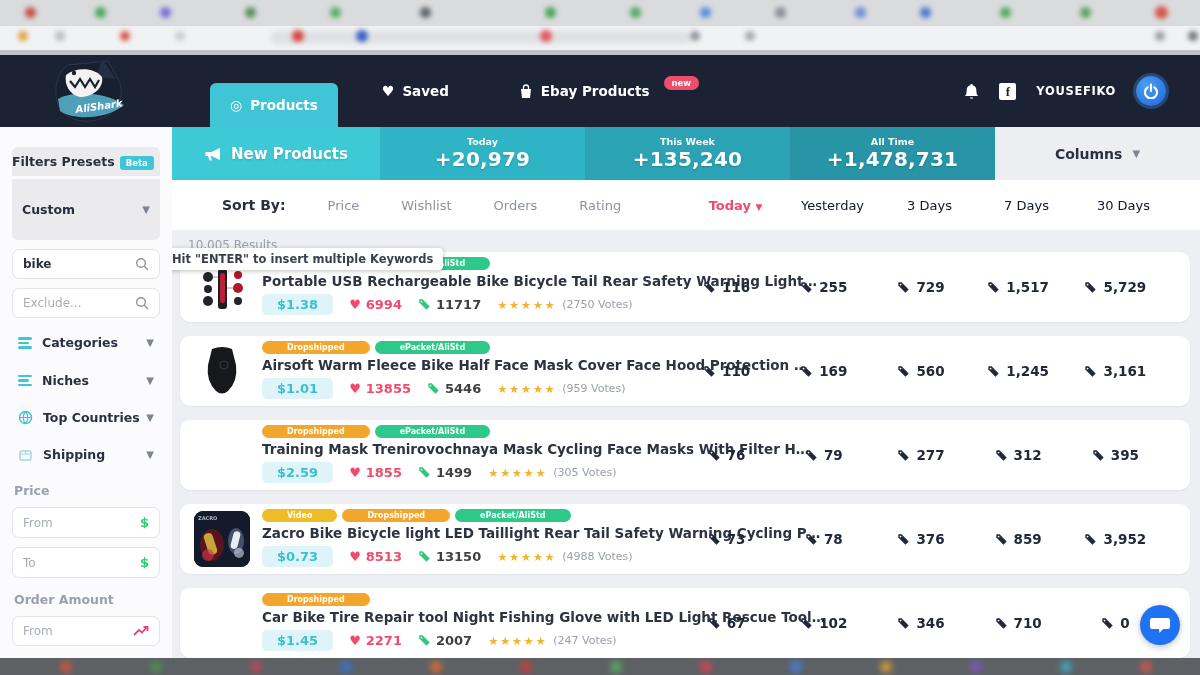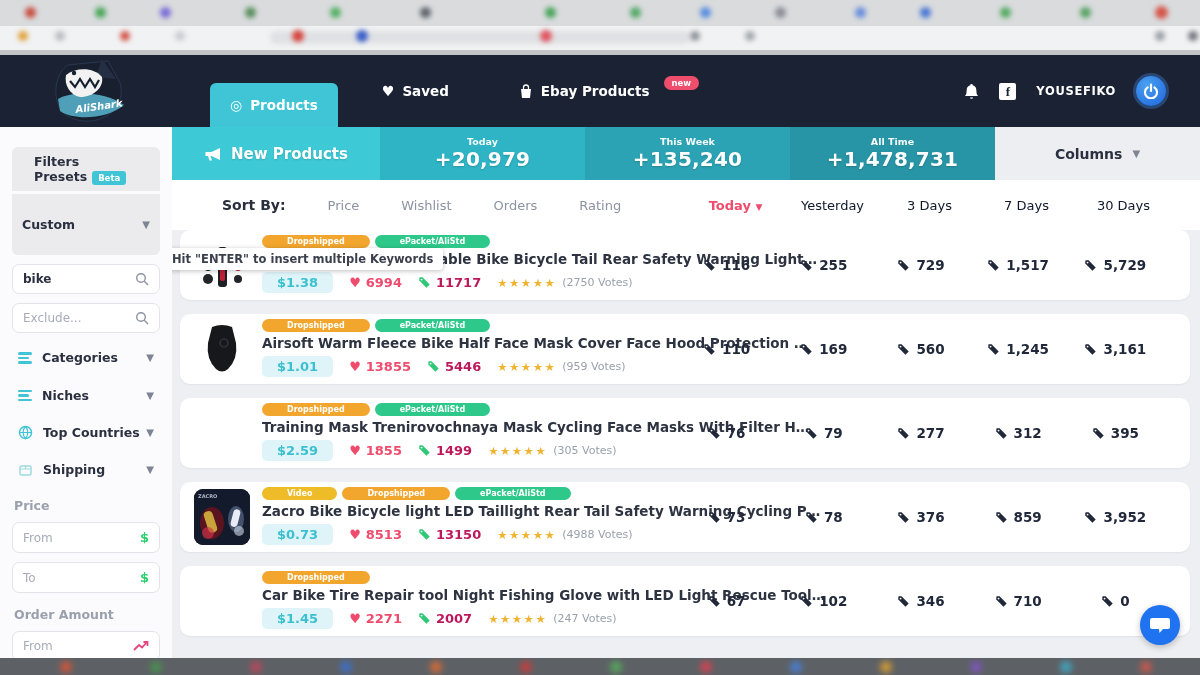--- a/index.html
+++ b/index.html
@@ -21,21 +21,21 @@
   .nav-tab.active { background:#3fc5d5; height:44px; margin-top:28px; border-radius:6px 6px 0 0; padding:0 20px; }
   .navicon { font-size:14px; }
   .newpill { background:#ee4d6c; color:#fff; font-size:8.5px; font-weight:700; padding:2px 8px; border-radius:8px; margin-left:6px; transform:translateY(-8px); }
   .appbar-right { position:absolute; right:34px; top:0; height:72px; display:flex; align-items:center; gap:20px; }
   .username { color:#fff; font-size:11.5px; font-weight:700; letter-spacing:.06em; }
   .fb { width:17px; height:17px; background:#fff; border-radius:2px; color:#1a2233; font-weight:700; font-size:13px; text-align:center; line-height:17px; font-family:"Liberation Serif",serif; }
   .power { width:30px; height:30px; border-radius:50%; background:radial-gradient(circle at 35% 30%, #4aa0f0, #1d65dd); display:flex; align-items:center; justify-content:center; box-shadow:0 0 0 3px rgba(70,140,235,.35); }
 
   
   .sidebar { position:absolute; left:0; top:127px; width:172px; height:531px; background:#fbfbfd; z-index:2; }
-  .sb-box { margin:0 12px; background:#ebebee; border-radius:6px; padding:7px 22px; display:flex; align-items:center; justify-content:space-between; }
+  .sb-box { margin:0 12px; background:#ebebee; border-radius:6px; padding:7px 0; display:flex; align-items:center; justify-content:space-between; }
   .sb-title { font-size:12.5px; font-weight:700; color:#2b3040; }
   .beta { background:#3fc5d5; color:#fff; font-size:8.5px; font-weight:700; padding:2px 6px; border-radius:3px; margin-left:5px; }
   .caret { color:#7d8494; font-size:10px; }
   .sb-btn { margin:16px 12px 0; background:#3fc5d5; color:#fff; border:none; width:148px; font-size:10.5px; font-weight:800; letter-spacing:.04em; padding:6px 0; border-radius:4px; text-align:center; }
   .sb-input { margin:9px 12px 0; background:#fff; border:1px solid #e2e4e9; border-radius:7px; padding:7px 10px; display:flex; align-items:center; justify-content:space-between; }
   .sb-input input { border:none; outline:none; width:100px; font-size:12px; font-weight:700; color:#2b3040; background:transparent; font-family:inherit; }
   .sb-input input::placeholder { color:#a7acb8; font-weight:400; }
   .sb-row { margin:0 12px; padding:11px 6px; display:flex; align-items:center; }
   .sb-row .sb-title { flex:1; margin-left:10px; }
   .sb-label { margin:10px 14px 2px; font-size:12.5px; font-weight:600; color:#9aa0ac; }
@@ -67,21 +67,21 @@
   .card:first-of-type { margin-top:30px; }
   .thumb { position:absolute; left:14px; top:7px; width:56px; height:56px; border-radius:9px; overflow:hidden; background:#fff; }
   .pinfo { position:absolute; left:82px; top:5px; width:440px; }
   .badges { display:flex; gap:5px; height:13px; }
   .badge { font-size:8px; font-weight:700; color:#fff; padding:2px 25px 1px; border-radius:8px; line-height:9px; }
   .b-amber { background:#f2a62e; } .b-green { background:#2ec98a; } .b-yellow { background:#eebc28; }
   .ptitle { margin-top:3px; font-size:13.5px; font-weight:600; color:#2d3340; white-space:nowrap; }
   .pstats { margin-top:5px; display:flex; align-items:center; gap:16px; }
   .price { background:#def4f9; color:#3cc0d0; font-size:13px; font-weight:700; padding:3px 15px; border-radius:5px; }
   .likes { color:#ef4b6d; font-size:13px; font-weight:700; display:flex; align-items:center; gap:5px; }
-  .orders { color:#be185d; font-size:13px; font-weight:700; display:flex; align-items:center; gap:5px;justify-content:flex-end; }
+  .orders { color:#404040; font-size:13px; font-weight:700; display:flex; align-items:center; gap:5px;justify-content:flex-end; }
   .stars { color:#efb32f; font-size:11.5px; letter-spacing:1.5px; }
   .votes { color:#9aa0ab; font-size:11px; margin-left:-10px; }
   .cols { position:absolute; left:498px; right:26px; top:0; height:70px; display:flex; align-items:center; }
   .colv { width:20%; display:flex; align-items:center; justify-content:center; gap:6px; font-size:13.5px; font-weight:700; color:#20283a; }
 
   .tagico { width:13px; height:13px; flex:0 0 auto; }
 
   
   .chat { position:absolute; right:20px; bottom:30px; width:40px; height:40px; border-radius:50%; background:#1f72f0; z-index:9; display:flex; align-items:center; justify-content:center; box-shadow:0 2px 6px rgba(0,0,0,.25); }
 
@@ -287,20 +287,21 @@
   <div class="periods">
     <span class="period active"><span>Today</span> <span style="font-size:9px">▼</span></span>
     <span class="period">Yesterday</span>
     <span class="period">3 Days</span>
     <span class="period">7 Days</span>
     <span class="period">30 Days</span>
   </div>
 </div>
 
 <div class="content">
+  <div class="rescount">10,005 Results</div>
   <div class="tooltip">Hit "ENTER" to insert multiple Keywords</div>
 
   <div class="card">
     <div class="thumb">
       <svg width="56" height="56" viewBox="0 0 56 56">
         <circle cx="14" cy="18" r="5" fill="#23242a"></circle>
           <circle cx="14" cy="30" r="4" fill="#23242a"></circle>
           <circle cx="14" cy="42" r="5" fill="#23242a"></circle>
         <circle cx="44" cy="16" r="4" fill="#b0182c"></circle>
           <circle cx="44" cy="29" r="5" fill="#b0182c"></circle>

